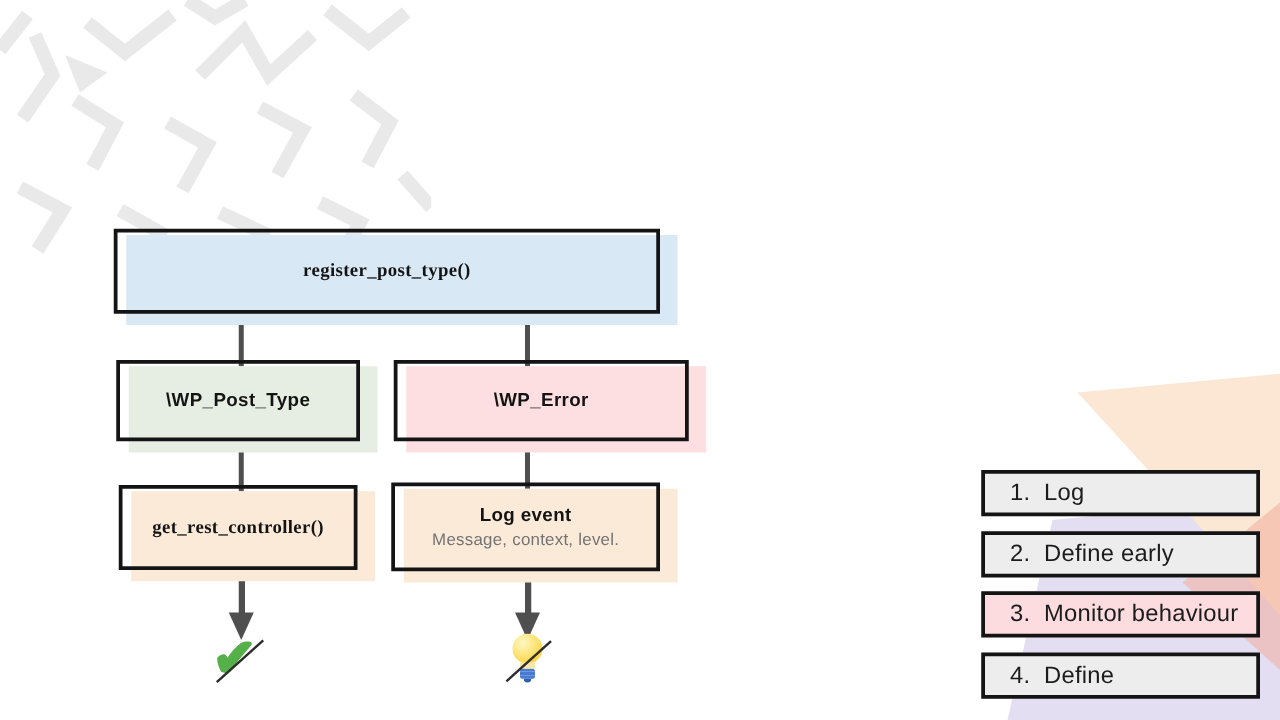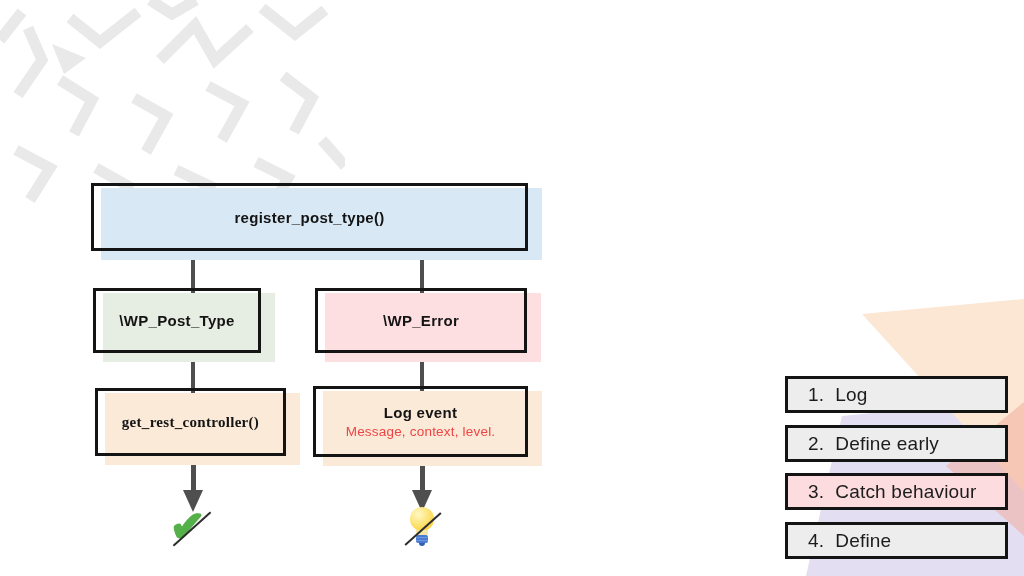--- a/index.html
+++ b/index.html
@@ -12,21 +12,21 @@
   svg.layer{position:absolute;z-index:0;}
   
   .fbox{position:absolute;z-index:2;}
   .fbox .fill{position:absolute;left:10px;top:5px;right:-14px;bottom:-9px;z-index:0;}
   .fbox .frame{position:absolute;inset:0;border:3px solid var(--border-black,#141414);z-index:1;box-sizing:border-box;}
   .fbox .label{
     position:absolute;inset:0;z-index:2;display:flex;flex-direction:column;
     align-items:center;justify-content:center;text-align:center;
     font-weight:bold;font-size:15px;letter-spacing:.3px;color:#141414;
   }
-  .fbox .label .sub{font-weight:normal;font-size:13.5px;color:#ef4444;margin-top:3px;letter-spacing:.2px;}
+  .fbox .label .sub{font-weight:normal;font-size:13.5px;color:#737373;margin-top:3px;letter-spacing:.2px;}
   
   .vline{position:absolute;width:4px;background:var(--line-gray,#4f4f4f);z-index:1;}
   .arrow{position:absolute;z-index:1;}
   .arrow .shaft{position:absolute;left:8px;top:0;width:5px;background:var(--line-gray,#4f4f4f);}
   .arrow .head{position:absolute;left:0;width:0;height:0;
     border-left:10px solid transparent;border-right:10px solid transparent;
     border-top:22px solid var(--line-gray,#4f4f4f);}
   
   .check{position:absolute;z-index:2;width:48px;height:46px;}
   .check .glyph{
@@ -81,33 +81,33 @@
     <polygon points="842,416 1024,398 1024,576 806,576" fill="#e4def2"></polygon>
     <polygon points="862,314 1024,299 1024,492" fill="#fbe7d3"></polygon>
     <polygon points="1024,402 1024,536 946,466" fill="#f2a898" opacity="0.5"></polygon>
   </svg>
 
   <div class="vline" style="left:191px;top:249px;height:44px;"></div>
   <div class="vline" style="left:420px;top:249px;height:44px;"></div>
   <div class="vline" style="left:191px;top:349px;height:44px;"></div>
   <div class="vline" style="left:420px;top:349px;height:42px;"></div>
 
-  <div class="fbox" style="left:91px;top:183px;width:437px;height:68px;">
+  <div class="fbox" style="left:91px;top:183px;width:437px;height:68px;font-family:Liberation Serif, serif;">
     <div class="fill" style="background:var(--box-blue,#d9e8f5);"></div>
     <div class="frame"></div>
     <div class="label">register_post_type()</div>
   </div>
 
-  <div class="fbox" style="left:93px;top:288px;width:168px;height:65px;">
+  <div class="fbox" style="left:93px;top:288px;width:195px;height:65px;">
     <div class="fill" style="background:var(--box-green,#e6ede2);"></div>
     <div class="frame"></div>
     <div class="label">\WP_Post_Type</div>
   </div>
 
-  <div class="fbox" style="left:315px;top:288px;width:212px;height:65px;">
+  <div class="fbox" style="left:315px;top:288px;width:236px;height:65px;">
     <div class="fill" style="background:var(--box-pink,#fedfe1);"></div>
     <div class="frame"></div>
     <div class="label">\WP_Error</div>
   </div>
 
   <div class="fbox" style="left:95px;top:388px;width:191px;height:68px;font-family:Liberation Serif, serif;">
     <div class="fill" style="background:var(--box-peach,#fcead9);"></div>
     <div class="frame"></div>
     <div class="label">get_rest_controller()</div>
   </div>
@@ -146,21 +146,21 @@
     <div class="check-item" style="top:376px;">
       <span class="num">1.</span>
       <span class="lbl">Log</span>
     </div>
     <div class="check-item" style="top:425px;">
       <span class="num">2.</span>
       <span class="lbl">Define early</span>
     </div>
     <div class="check-item hl" style="top:473px;">
       <span class="num">3.</span>
-      <span class="lbl">Catch behaviour</span>
+      <span class="lbl">Monitor behaviour</span>
     </div>
     <div class="check-item" style="top:522px;">
       <span class="num">4.</span>
       <span class="lbl">Define</span>
     </div>
   </div>
 
 </div>
 
 </body></html>

